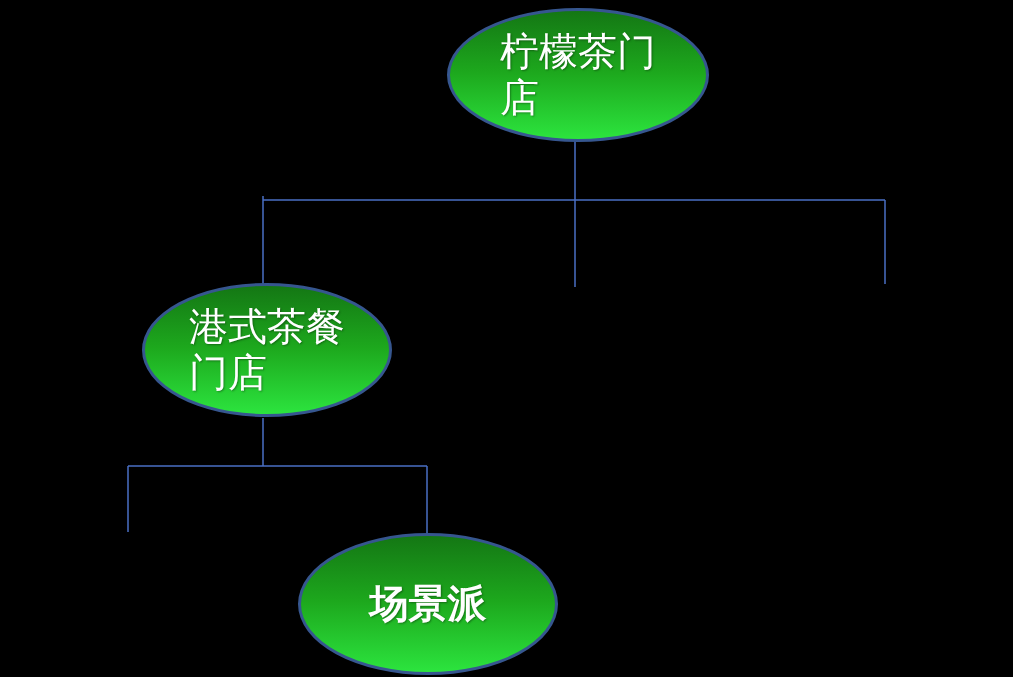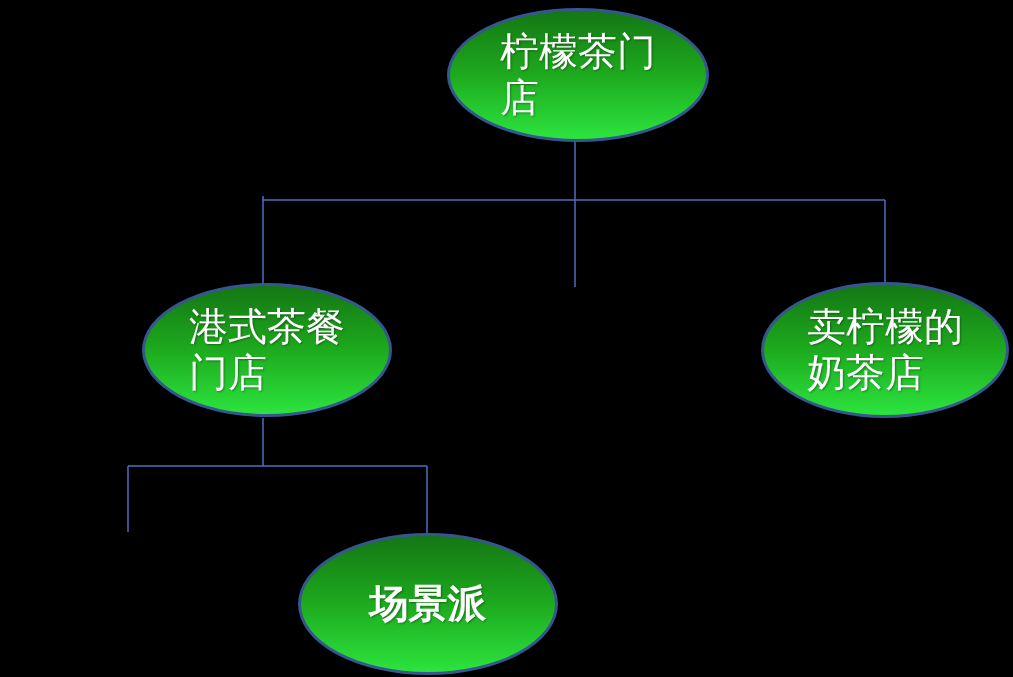--- a/index.html
+++ b/index.html
@@ -50,16 +50,14 @@
       <polyline points="885,200 885,284" fill="none" stroke="#4a6fc4" stroke-width="1.5"></polyline>
       <polyline points="263,418 263,466" fill="none" stroke="#4a6fc4" stroke-width="1.5"></polyline>
       <polyline points="128,466 427,466" fill="none" stroke="#4a6fc4" stroke-width="1.5"></polyline>
       <polyline points="128,466 128,532" fill="none" stroke="#4a6fc4" stroke-width="1.5"></polyline>
       <polyline points="427,466 427,535" fill="none" stroke="#4a6fc4" stroke-width="1.5"></polyline>
     </svg>
     <div class="node" style="left: 447px; top: 8px; width: 262px; height: 134px; background: linear-gradient(rgb(20, 119, 20) 0%, rgb(29, 168, 29) 48%, rgb(44, 228, 62) 100%); border: 3px solid rgb(54, 86, 143); color: rgb(255, 255, 255);"><span>柠檬茶门
 店</span></div>
     <div class="node" style="left: 142px; top: 283px; width: 250px; height: 134px; background: linear-gradient(rgb(20, 119, 20) 0%, rgb(29, 168, 29) 48%, rgb(44, 228, 62) 100%); border: 3px solid rgb(54, 86, 143); color: rgb(255, 255, 255);"><span>港式茶餐
 门店</span></div>
-    <div class="node" style="left: 761px; top: 282px; width: 248px; height: 136px; background: linear-gradient(rgb(20, 119, 20) 0%, rgb(29, 168, 29) 48%, rgb(44, 228, 62) 100%); border: 3px solid rgb(54, 86, 143); color: rgb(255, 255, 255);"><span>卖柠檬的
-奶茶店</span></div>
     <div class="node" style="left: 298px; top: 533px; width: 260px; height: 142px; background: linear-gradient(rgb(20, 119, 20) 0%, rgb(29, 168, 29) 48%, rgb(44, 228, 62) 100%); border: 3px solid rgb(54, 86, 143); color: rgb(255, 255, 255); font-weight: bold;"><span>场景派</span></div>
   </div>
 
 </body></html>

